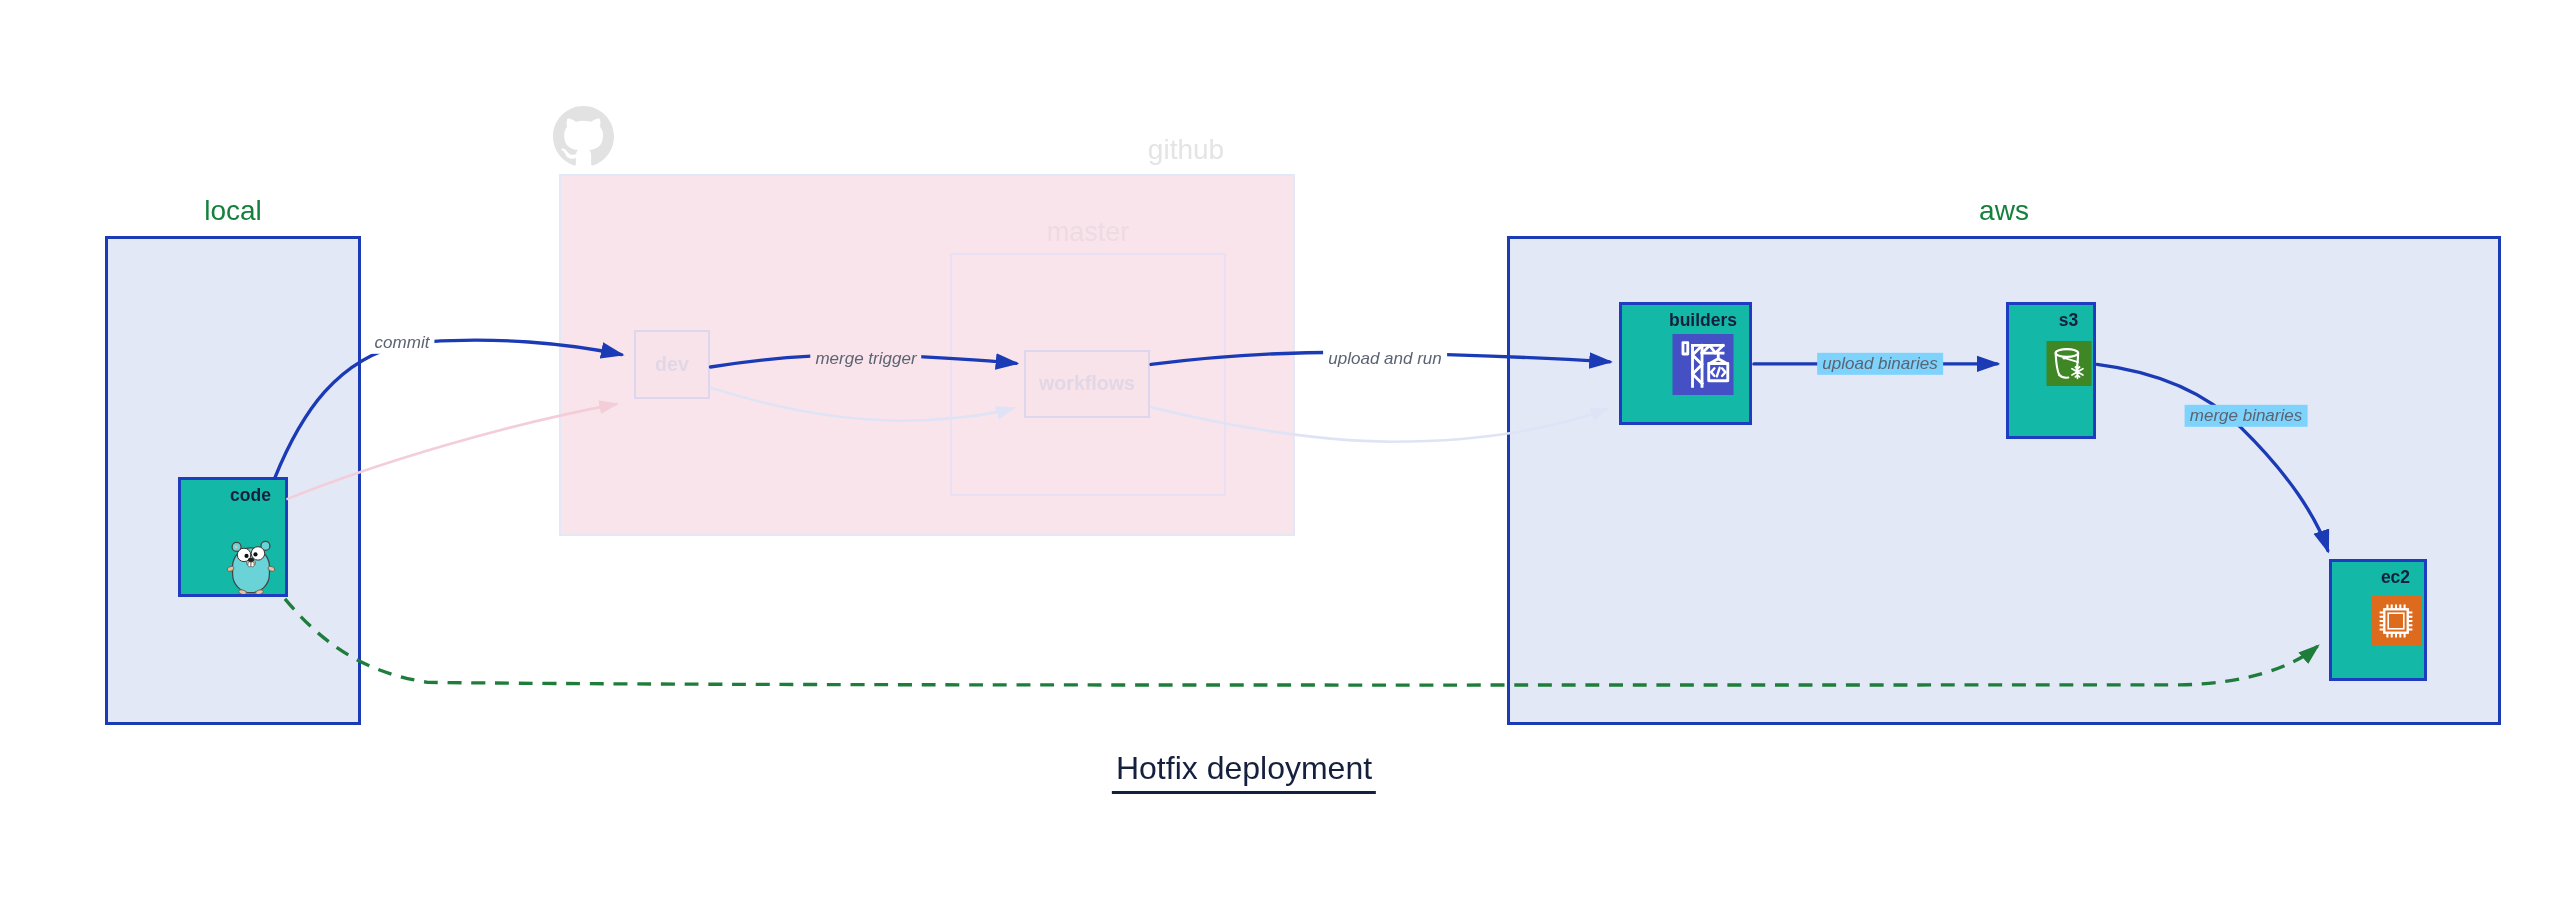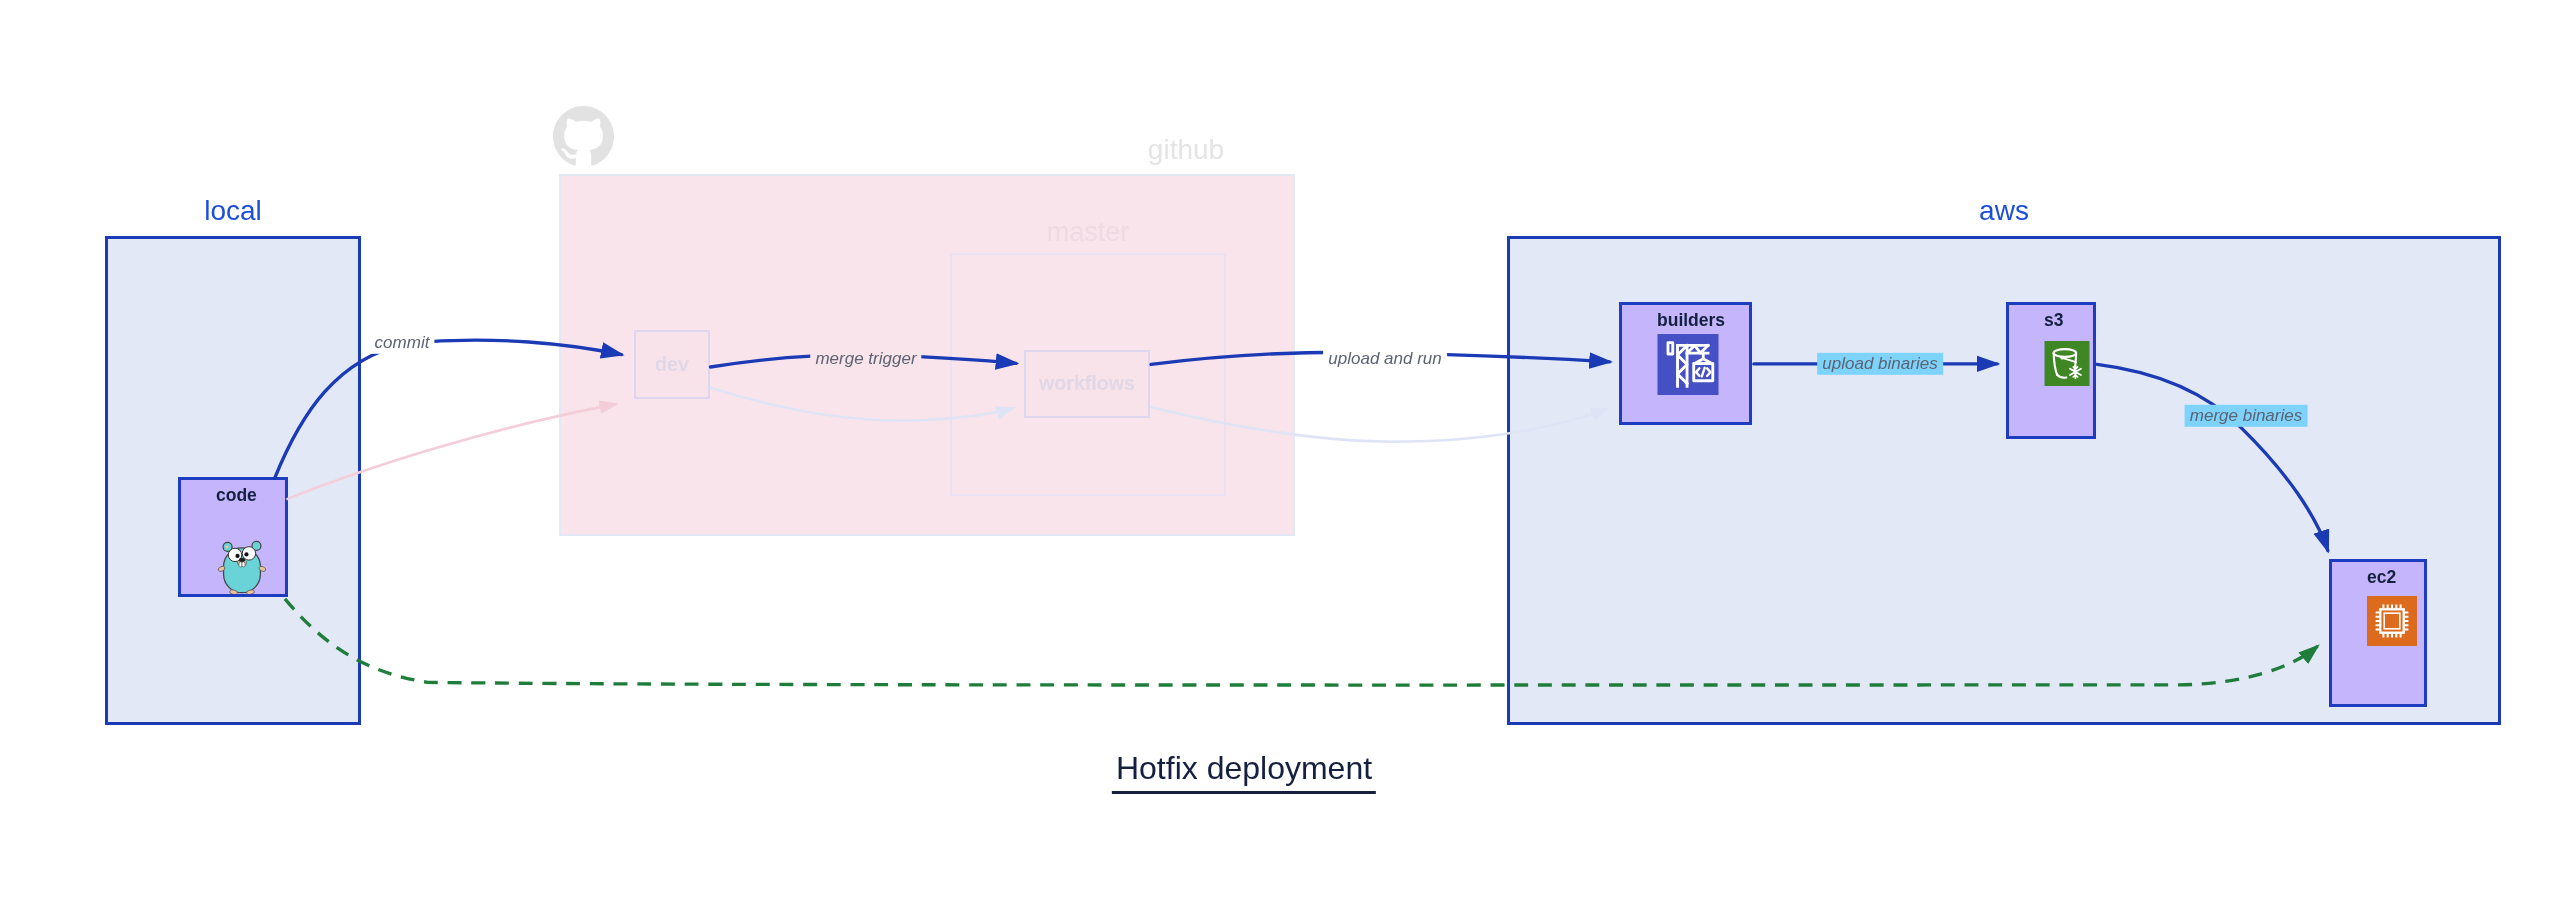--- a/index.html
+++ b/index.html
@@ -8,33 +8,33 @@
     position:relative;width:2604px;height:902px;background:#ffffff;
     font-family:"Liberation Sans", sans-serif;overflow:hidden;
   }
   
   .region{position:absolute;box-sizing:border-box;z-index:0;}
   .region.local{left:105px;top:236px;width:256px;height:489px;background:#e3e8f7;border:3.1px solid #1b3ab5;}
   .region.aws{left:1507px;top:236px;width:994px;height:489px;background:#e3e8f7;border:3.1px solid #1b3ab5;}
   .region.github{left:559px;top:174px;width:736px;height:362px;background:#f8e4ea;border:2.1px solid #e4e8f6;}
   .region.master{left:950px;top:253px;width:276px;height:243px;background:transparent;border:2.1px solid #e9e1f3;}
   
-  .region-label{position:absolute;z-index:1;color:#1d4ed8;font-size:28px;line-height:1.1;text-align:center;}
+  .region-label{position:absolute;z-index:1;color:#15803d;font-size:28px;line-height:1.1;text-align:center;}
   .region-label.local-l{left:105px;top:196px;width:256px;}
   .region-label.aws-l{left:1507px;top:196px;width:994px;}
   .region-label.github-l{left:1083px;top:135px;width:206px;color:#e4e4e4;}
   .region-label.master-l{left:950px;top:218px;width:276px;color:#eedae3;font-size:27px;}
   
-  .node{position:absolute;box-sizing:border-box;z-index:1;background:#c4b5fd;border:3.1px solid #1e3cc0;
-        display:flex;flex-direction:column;padding-left:35px;}
+  .node{position:absolute;box-sizing:border-box;z-index:1;background:#14b8a6;border:3.1px solid #1e3cc0;
+        display:flex;flex-direction:column;align-items:center;padding-left:35px;}
   .node .nlabel{font-weight:bold;font-size:17.5px;color:#15203e;margin-top:7.2px;line-height:1;}
   .node.code{left:178px;top:477px;width:110px;height:120px;gap:28px;}
   .node.builders{left:1619px;top:302px;width:133px;height:123px;}
   .node.s3{left:2006px;top:302px;width:90px;height:137px;}
-  .node.ec2{left:2329px;top:559px;width:98px;height:148px;}
+  .node.ec2{left:2329px;top:559px;width:98px;height:122px;}
   .faded-node{position:absolute;box-sizing:border-box;z-index:1;background:#f7e3e9;border:2.1px solid #ddd6ee;
         display:flex;align-items:center;justify-content:center;}
   .faded-node .nlabel{font-weight:bold;font-size:19.6px;color:#e2d7e6;line-height:1;}
   .faded-node.dev{left:634px;top:330px;width:76px;height:69px;}
   .faded-node.workflows{left:1024px;top:350px;width:126px;height:68px;}
   
   .icon{display:block;}
   .icon.gopher{margin-top:4.1px;}
   .icon.codebuild{margin-top:4.1px;}
   .icon.s3i{margin-top:11.3px;}

